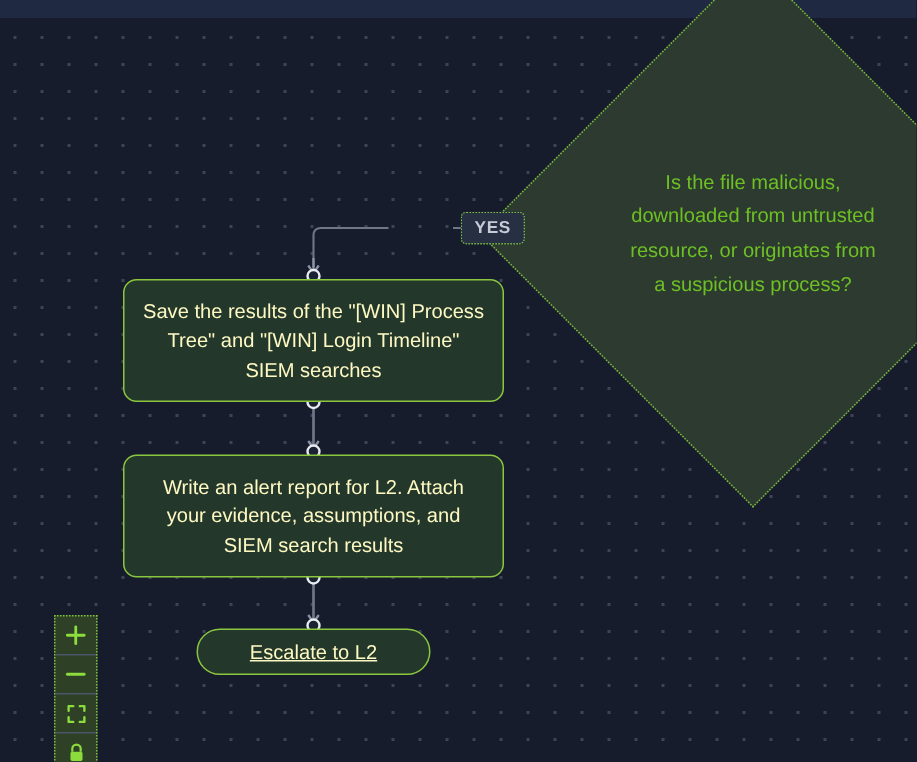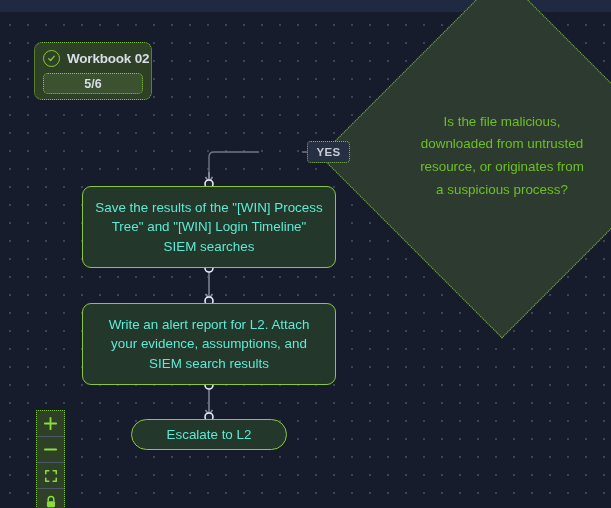--- a/index.html
+++ b/index.html
@@ -50,31 +50,31 @@
     display:flex;align-items:center;justify-content:center;
     box-sizing:border-box;
   }
   #workbook-progress-label{color:#d9dde6;font-size:12.5px;font-weight:bold;}
 
   
   .node{
     position:absolute;box-sizing:border-box;
     background:#23372b;
     border:1.4px solid #8bc63f;
-    color:#5eead4;
+    color:#fef9c3;
     display:flex;align-items:center;justify-content:center;
     text-align:center;
     line-height:1.45;
     font-size:13.4px;
   }
   .node .txt{padding:0 12px;display:block;}
 
   #node-save{left:82px;top:186px;width:254px;height:82px;border-radius:9px;}
   #node-report{left:82px;top:303px;width:254px;height:82px;border-radius:9px;}
-  #node-escalate{left:131px;top:419px;width:156px;height:31px;border-radius:16px;font-size:13.4px;}
+  #node-escalate{left:131px;top:419px;width:156px;height:31px;border-radius:16px;font-size:13.4px;text-decoration:underline;}
 
   
   #node-decision{
     position:absolute;left:373px;top:27px;width:258px;height:258px;
   }
   #node-decision .dshape{
     position:absolute;inset:0;
     background:#2c3a2f;
     border:1.4px dotted #7fbf3f;
     box-sizing:border-box;
@@ -137,33 +137,20 @@
     <path d="M205.5,410 L209,415 L212.5,410" stroke="#8d94a3" stroke-width="1.5" fill="none"></path>
 
     <circle cx="209" cy="184" r="4" fill="#1b2233" stroke="#e8ebf0" stroke-width="1.6"></circle>
     <circle cx="209" cy="268" r="4" fill="#1b2233" stroke="#e8ebf0" stroke-width="1.6"></circle>
     <circle cx="209" cy="301" r="4" fill="#1b2233" stroke="#e8ebf0" stroke-width="1.6"></circle>
     <circle cx="209" cy="385" r="4" fill="#1b2233" stroke="#e8ebf0" stroke-width="1.6"></circle>
     <circle cx="209" cy="417" r="4" fill="#1b2233" stroke="#e8ebf0" stroke-width="1.6"></circle>
     <circle cx="374" cy="152" r="6" fill="#8bdc3c"></circle>
   </svg>
 
-  <div id="workbook-card">
-    <div id="workbook-head">
-      <span class="check-circle">
-        <svg width="9" height="9" viewBox="0 0 10 10">
-          <path d="M2,5.2 L4,7.2 L8,2.6" stroke="#8bc63f" stroke-width="1.5" fill="none" stroke-linecap="round" stroke-linejoin="round"></path>
-        </svg>
-      </span>
-      <span id="workbook-title">Workbook 02</span>
-    </div>
-    <div id="workbook-progress">
-      <span id="workbook-progress-label">5/6</span>
-    </div>
-  </div>
 
   <div id="node-decision">
     <div class="dshape"></div>
     <div id="decision-text">Is the file malicious,
 downloaded from untrusted
 resource, or originates from
 a suspicious process?</div>
   </div>
 
   <div class="node" id="node-save">

